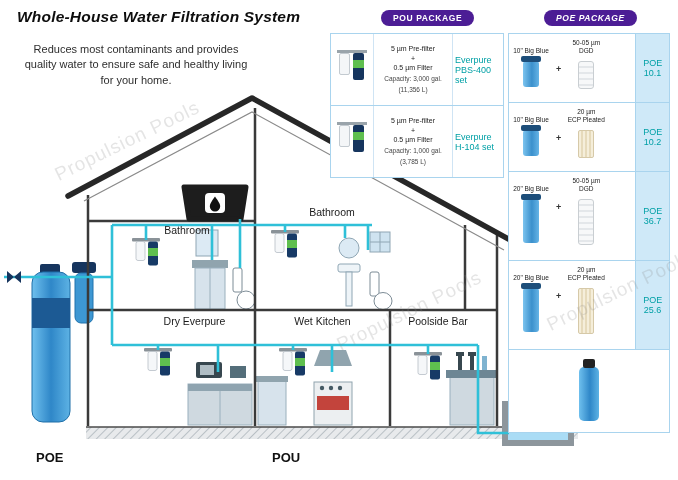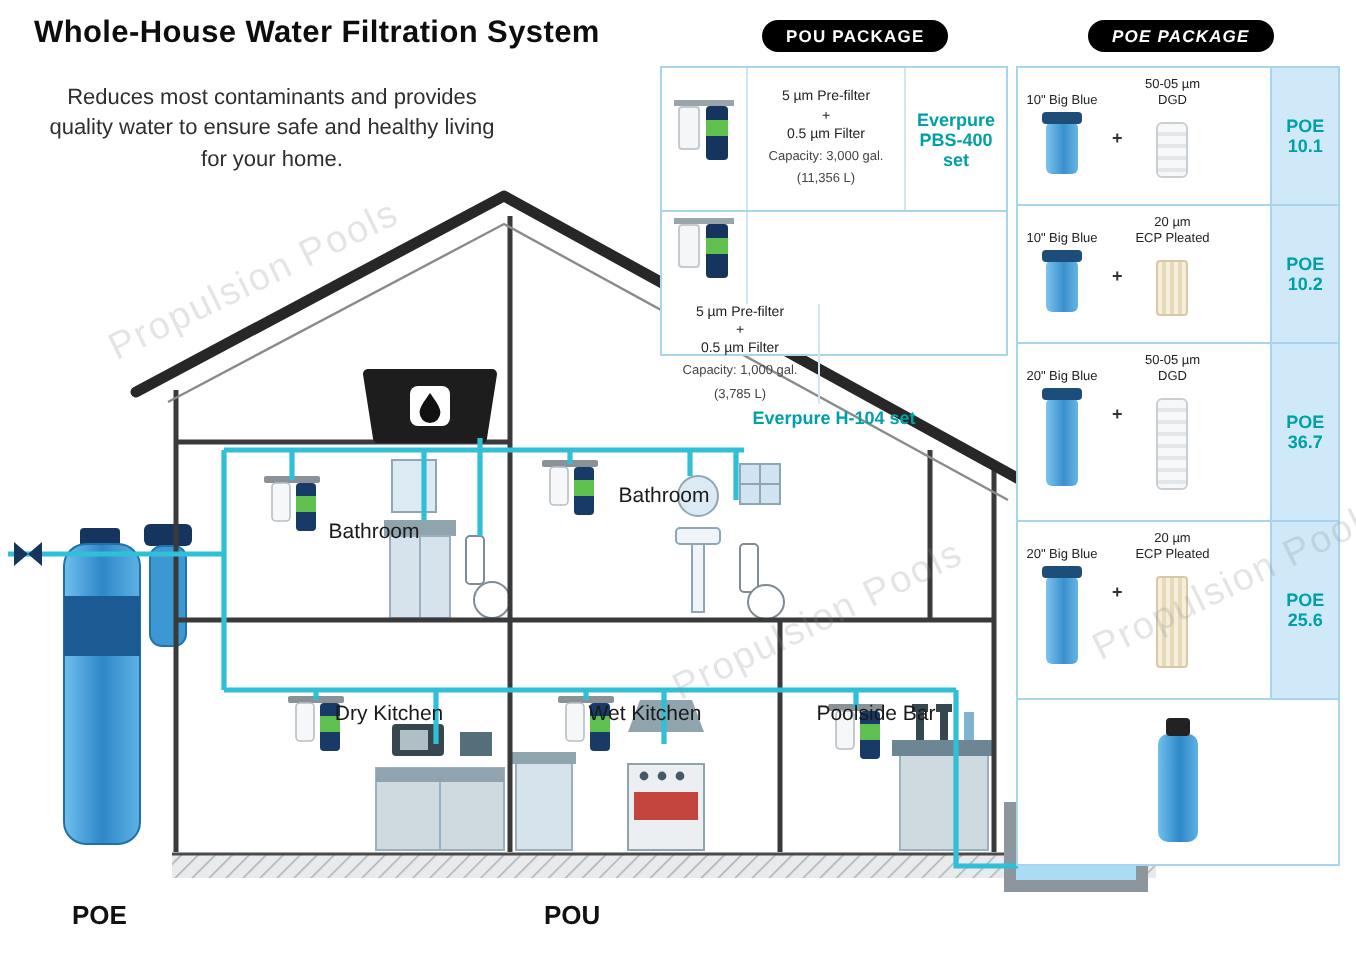--- a/index.html
+++ b/index.html
@@ -1,76 +1,76 @@
 <!DOCTYPE html>
 <html><head>
 <meta charset="utf-8">
 <style>
   html,body{margin:0;padding:0;background:#fff;}
   .canvas{position:relative;width:678px;height:480px;background:#ffffff;overflow:hidden;
           font-family:"Liberation Sans",sans-serif;}
   .scene{position:absolute;left:0;top:0;z-index:1;}
 
-  .title{position:absolute;left:17px;top:8px;font-size:15.5px;font-weight:700;color:#0d0d0d;z-index:3;letter-spacing:.2px;}
+  .title{position:absolute;left:17px;top:8px;font-size:15.5px;font-weight:700;color:#0d0d0d;z-index:3;letter-spacing:.2px;font-style:italic;}
   .subtitle{position:absolute;left:17px;top:42px;width:238px;font-size:11px;color:#2e2e2e;line-height:1.4;z-index:3;text-align:center;}
 
   .watermark{position:absolute;color:#8a8a8a;opacity:.22;font-size:19px;letter-spacing:1px;
              transform:rotate(-26deg);white-space:nowrap;pointer-events:none;z-index:6;}
 
-  .badge{position:absolute;top:10px;height:16px;line-height:16px;border-radius:9px;background:#000000;
+  .badge{position:absolute;top:10px;height:16px;line-height:16px;border-radius:9px;background:#4c1d95;
          color:#fff;font-size:8.5px;font-weight:700;text-align:center;letter-spacing:.6px;z-index:5;padding:0 12px;}
   #pou-badge{left:381px;min-width:58px;}
   #poe-badge{left:544px;min-width:62px;font-style:italic;}
 
   
   .pou-table{position:absolute;left:330px;top:33px;width:172px;background:#fff;border:1px solid #a9d4ee;z-index:4;}
   .pou-row{display:flex;height:71px;border-bottom:1px solid #a9d4ee;}
-  .pou-row:last-child{border-bottom:none;flex-direction:column;}
+  .pou-row:last-child{border-bottom:none;}
   .pou-img{width:42px;border-right:1px solid #cfe4f4;display:flex;align-items:center;justify-content:center;}
   .pou-mid{width:78px;border-right:1px solid #cfe4f4;display:flex;flex-direction:column;align-items:center;
            justify-content:center;font-size:7px;color:#222;line-height:1.3;text-align:center;}
   .pou-mid .cap{font-size:6.5px;color:#444;margin-top:3px;}
-  .pou-name{flex:1;display:flex;align-items:center;justify-content:center;text-align:center;
-            color:#00a0a6;font-weight:700;font-size:9px;padding:2px;}
+  .pou-name{flex:1;display:flex;align-items:center;justify-content:center;text-align:left;
+            color:#00a0a6;font-weight:400;font-size:9px;padding:2px;}
 
   .pou-filter{width:32px;height:46px;position:relative;}
   .pf-bracket{position:absolute;top:3px;left:1px;right:1px;height:3px;background:#9aa4ab;}
   .pf-white{position:absolute;top:6px;left:3px;width:9px;height:20px;background:#f4f6f8;border:1px solid #c3cad0;border-radius:2px;}
   .pf-dark{position:absolute;top:6px;left:17px;width:11px;height:27px;background:#16355e;border-radius:2px;}
   .pf-green{position:absolute;top:13px;left:17px;width:11px;height:8px;background:#5fbf4f;}
 
   
   .poe-table{position:absolute;left:508px;top:33px;width:160px;border:1px solid #a9d4ee;background:#fff;z-index:4;}
   .poe-row{display:flex;border-bottom:1px solid #a9d4ee;}
   .poe-row:last-child{border-bottom:none;}
   .h68{height:68px}.h88{height:88px}.h82{height:82px}
   .poe-items{flex:1;display:flex;align-items:flex-start;justify-content:center;gap:3px;padding-top:4px;}
   .poe-items.center{align-items:center;padding-top:0;}
   .poe-item{width:44px;display:flex;flex-direction:column;align-items:center;}
   .poe-item-label{font-size:6.5px;color:#222;text-align:center;line-height:1.25;height:17px;
                   display:flex;flex-direction:column;justify-content:flex-end;}
   .poe-plus{font-size:9px;font-weight:700;color:#333;margin-top:26px;}
   .poe-name{width:52px;background:#cfe9f8;border-left:1px solid #a9d4ee;display:flex;align-items:center;
-            justify-content:center;text-align:center;color:#00a0a6;font-weight:700;font-size:9px;padding:2px;margin-left:27px;}
+            justify-content:center;text-align:center;color:#00a0a6;font-weight:400;font-size:9px;padding:2px;margin-left:27px;}
 
   .icon-bb{width:16px;height:26px;margin-top:6px;border-radius:3px;position:relative;
            background:linear-gradient(90deg,#7cc4ef,#3b90cc 55%,#66b4e6);}
   .icon-bb::before{content:"";position:absolute;left:-2px;right:-2px;top:-5px;height:6px;background:#1d4e7a;border-radius:2px;}
   .icon-bb.tall{height:44px;}
   .icon-dgd{width:14px;height:26px;margin-top:6px;border:1px solid #c9ced2;border-radius:3px;
             background:repeating-linear-gradient(180deg,#f7f8f9 0 4px,#e4e7ea 4px 6px);}
   .icon-dgd.tall{height:44px;}
   .icon-ecp{width:14px;height:26px;margin-top:6px;border:1px solid #d6c9a8;border-radius:2px;
             background:repeating-linear-gradient(90deg,#f5eeda 0 2px,#e6dabb 2px 4px);}
   .icon-ecp.tall{height:44px;}
   .icon-autotrol{width:20px;height:54px;margin:12px auto 6px;border-radius:5px;position:relative;
                  background:linear-gradient(90deg,#6fc0ee,#2f87c8 55%,#5db2e4);}
   .icon-autotrol::before{content:"";position:absolute;top:-8px;left:4px;width:12px;height:9px;background:#222;border-radius:2px;}
 
-  .room-label{position:absolute;font-size:10.5px;color:#1a1a1a;text-align:center;z-index:3;margin-top:36px;}
+  .room-label{position:absolute;font-size:10.5px;color:#1a1a1a;text-align:center;z-index:3;}
   .floor-label{position:absolute;font-size:13px;font-weight:700;color:#111;z-index:3;}
 </style>
 </head>
 <body>
 
 <div class="canvas">
 
   <svg class="scene" width="678" height="480" viewBox="0 0 678 480">
     <defs>
       <pattern id="hatch" width="6" height="6" patternUnits="userSpaceOnUse" patternTransform="rotate(45)">
@@ -327,21 +327,21 @@
 
     <div class="poe-row h82">
       <div class="poe-items center">
         <div class="icon-autotrol"></div>
       </div>
     </div>
   </div>
 
   <div class="room-label" style="left:147px;top:224px;width:80px;">Bathroom</div>
   <div class="room-label" style="left:292px;top:206px;width:80px;">Bathroom</div>
-  <div class="room-label" style="left:152px;top:315px;width:85px;">Dry Kitchen</div>
+  <div class="room-label" style="left:152px;top:315px;width:85px;">Dry Everpure</div>
   <div class="room-label" style="left:280px;top:315px;width:85px;">Wet Kitchen</div>
   <div class="room-label" style="left:393px;top:315px;width:90px;">Poolside Bar</div>
 
   <div class="floor-label" style="left:36px;top:450px;">POE</div>
   <div class="floor-label" style="left:272px;top:450px;">POU</div>
 
   <div class="watermark" style="left:48px;top:130px;">Propulsion Pools</div>
   <div class="watermark" style="left:330px;top:300px;">Propulsion Pools</div>
   <div class="watermark" style="left:540px;top:280px;">Propulsion Pools</div>
 

